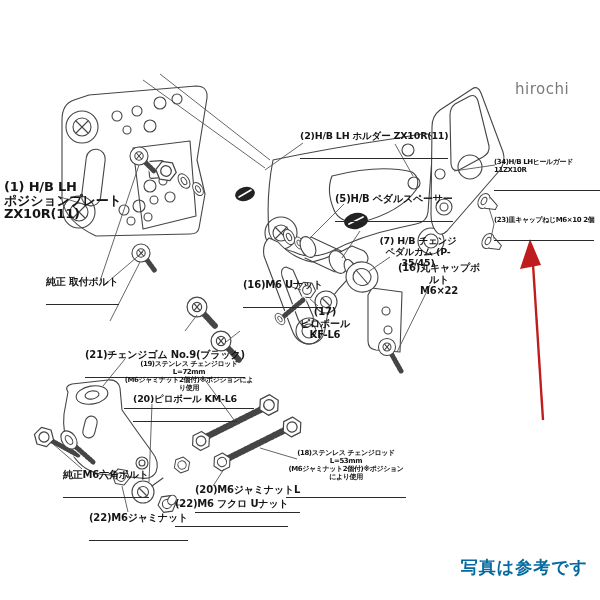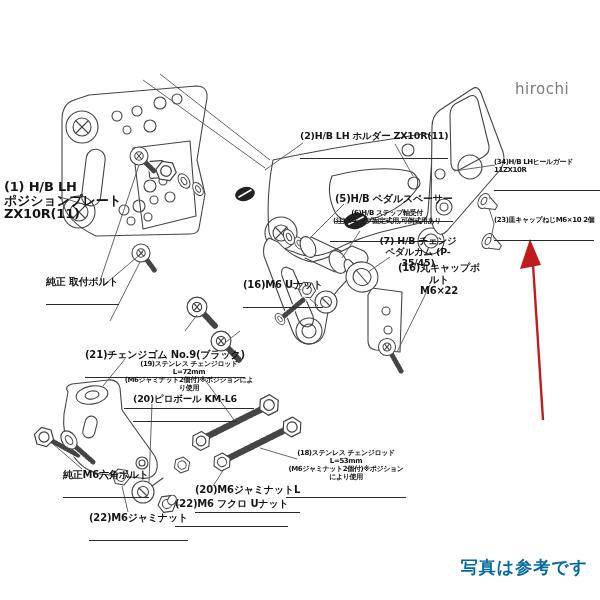--- a/index.html
+++ b/index.html
@@ -269,29 +269,30 @@
       <line x1="543" y1="420" x2="533" y2="264" stroke="#bf1d1d" stroke-width="2.4"></line>
       <polygon points="530,239 520,269 541,265" fill="#bf1d1d"></polygon>
     </g>
   </svg>
 
   <div class="lbl" id="lb-1">(1) H/B LH
 ポジションプレート
 ZX10R(11)</div>
   <div class="lbl u" id="lb-2">(2)H/B LH ホルダー ZX10R(11)</div>
   <div class="lbl u" id="lb-5">(5)H/B ペダルスペーサー</div>
-  <div class="lbl sm ctr u" id="lb-6">(6)H/B ステップ軸受付
-(注)ステップ固定式用,可倒式用あり</div>
   <div class="lbl ctr" id="lb-7">(7) H/B チェンジ
 ペダルカム (P-35/45)</div>
   <div class="lbl ctr" id="lb-16a">(16)丸キャップボルト
 M6×22</div>
   <div class="lbl sm u" id="lb-23a">(34)H/B LHヒールガード 11ZX10R</div>
   <div class="lbl sm u" id="lb-23b">(23)皿キャップねじM6×10 2個</div>
   <div class="lbl u" id="lb-16b">(16)M6 Uナット</div>
+  <div class="lbl ctr" id="lb-17">(17)
+ピロボール
+KF-L6</div>
   <div class="lbl u" id="lb-21">(21)チェンジゴム No.9(ブラック)</div>
   <div class="lbl sm ctr u" id="lb-19">(19)ステンレス チェンジロッド L=72mm
 (M6ジャミナット2個付)※ポジションにより使用</div>
   <div class="lbl u" id="lb-20a">(20)ピロボール KM-L6</div>
   <div class="lbl sm ctr u" id="lb-18">(18)ステンレス チェンジロッド L=53mm
 (M6ジャミナット2個付)※ポジションにより使用</div>
   <div class="lbl u" id="lb-20b">(20)M6ジャミナットL</div>
   <div class="lbl u" id="lb-22b">(22)M6 フクロ Uナット</div>
   <div class="lbl u" id="lb-22c">(22)M6ジャミナット</div>
   <div class="lbl u" id="lb-j1">純正 取付ボルト</div>

